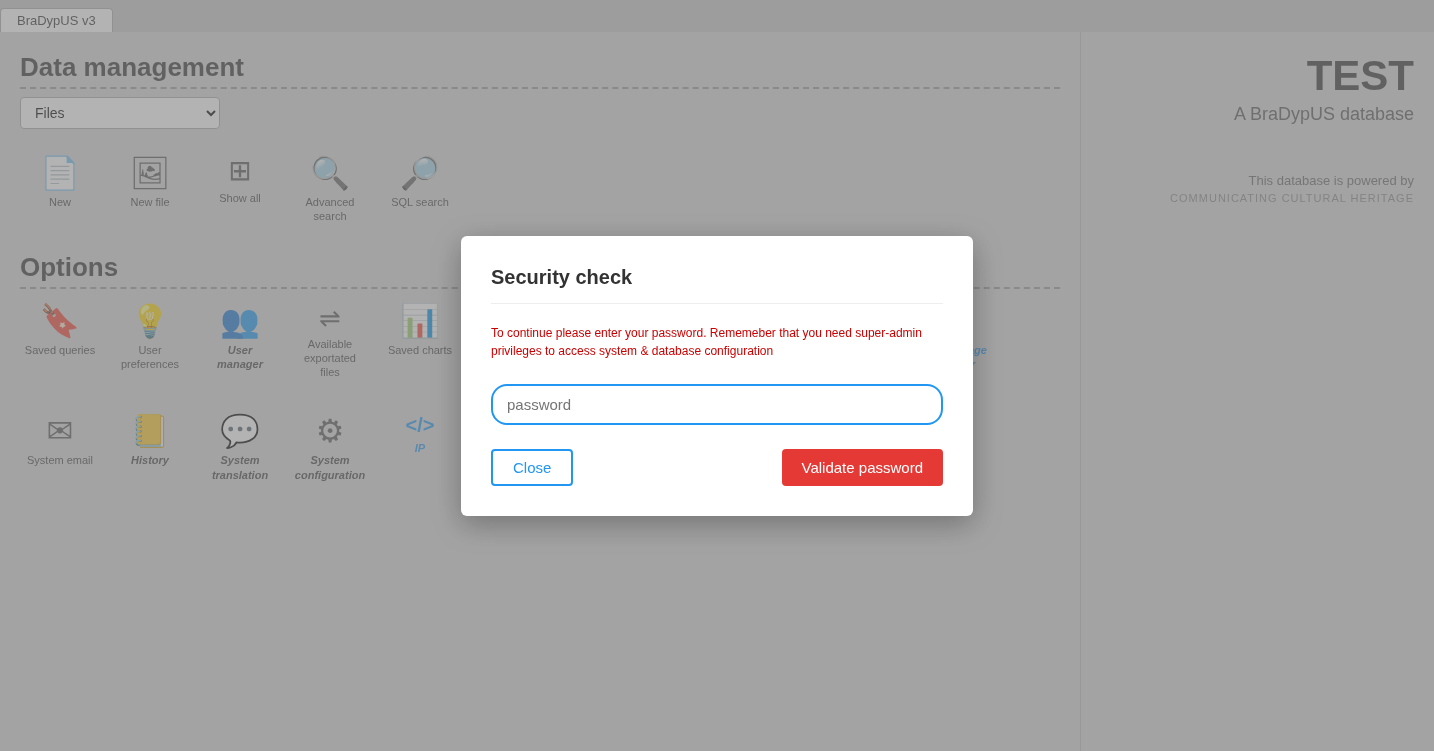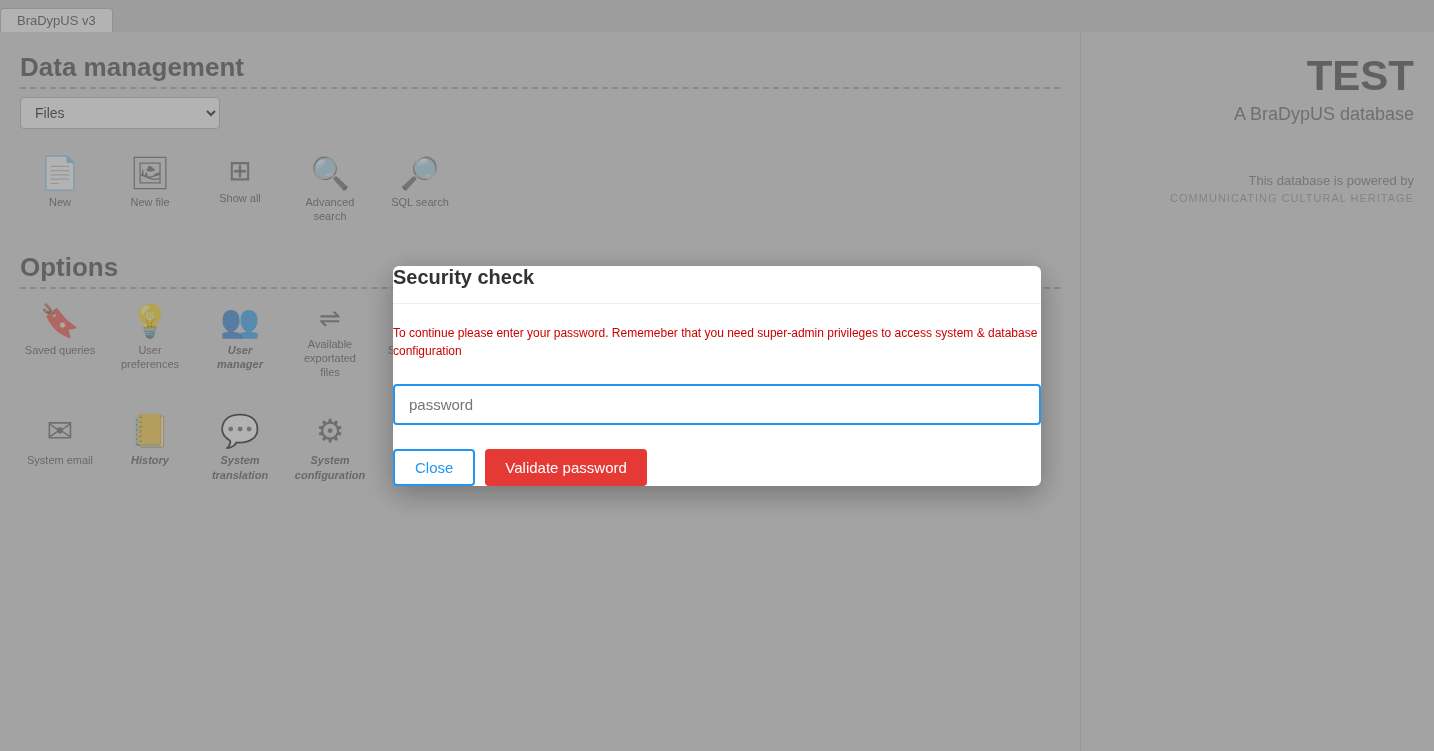--- a/index.html
+++ b/index.html
@@ -36,25 +36,25 @@
     .icon-symbol.active-blue { color: #2196F3; }
     .icon-label { font-size: 11px; color: #444; text-align: center; line-height: 1.3; }
     .icon-label.bold { font-weight: bold; font-style: italic; }
 
     .options-section { margin-bottom: 10px; }
 
     
     .overlay { position: fixed; top: 0; left: 0; width: 100%; height: 100%; background: rgba(128,128,128,0.6); z-index: 100; display: flex; align-items: center; justify-content: center; }
 
     
-    .dialog { background: white; border-radius: 6px; width: 648px; box-shadow: 0 8px 30px rgba(0,0,0,0.3); }
+    .dialog { background: white; border-radius: 6px; padding: 30px; width: 512px; box-shadow: 0 8px 30px rgba(0,0,0,0.3); }
     .dialog-title { font-size: 20px; font-weight: bold; color: #333; margin-bottom: 20px; border-bottom: 1px solid #eee; padding-bottom: 14px; }
     .dialog-message { font-size: 12px; color: #cc0000; line-height: 1.5; margin-bottom: 24px; }
-    .dialog-input { width: 100%; padding: 10px 14px; font-size: 15px; border: 2px solid #2196F3; border-radius: 4px; outline: none; color: #aaa; margin-bottom: 24px; }
-    .dialog-actions { display: flex; justify-content: flex-start; gap: 10px; }
+    .dialog-input { width: 100%; padding: 10px 14px; font-size: 15px; border: 2px solid #2196F3; border-radius: 16px; outline: none; color: #aaa; margin-bottom: 24px; }
+    .dialog-actions { display: flex; justify-content: space-between; gap: 20px; }
     .btn-close { padding: 8px 20px; font-size: 15px; background: white; color: #2196F3; border: 2px solid #2196F3; border-radius: 4px; cursor: pointer; }
     .btn-validate { padding: 8px 20px; font-size: 15px; background: #e53935; color: white; border: none; border-radius: 4px; cursor: pointer; }
   </style>
 </head>
 <body>
 
 <div class="tab-bar">
   <div class="tab">BraDypUS v3</div>
 </div>
 

